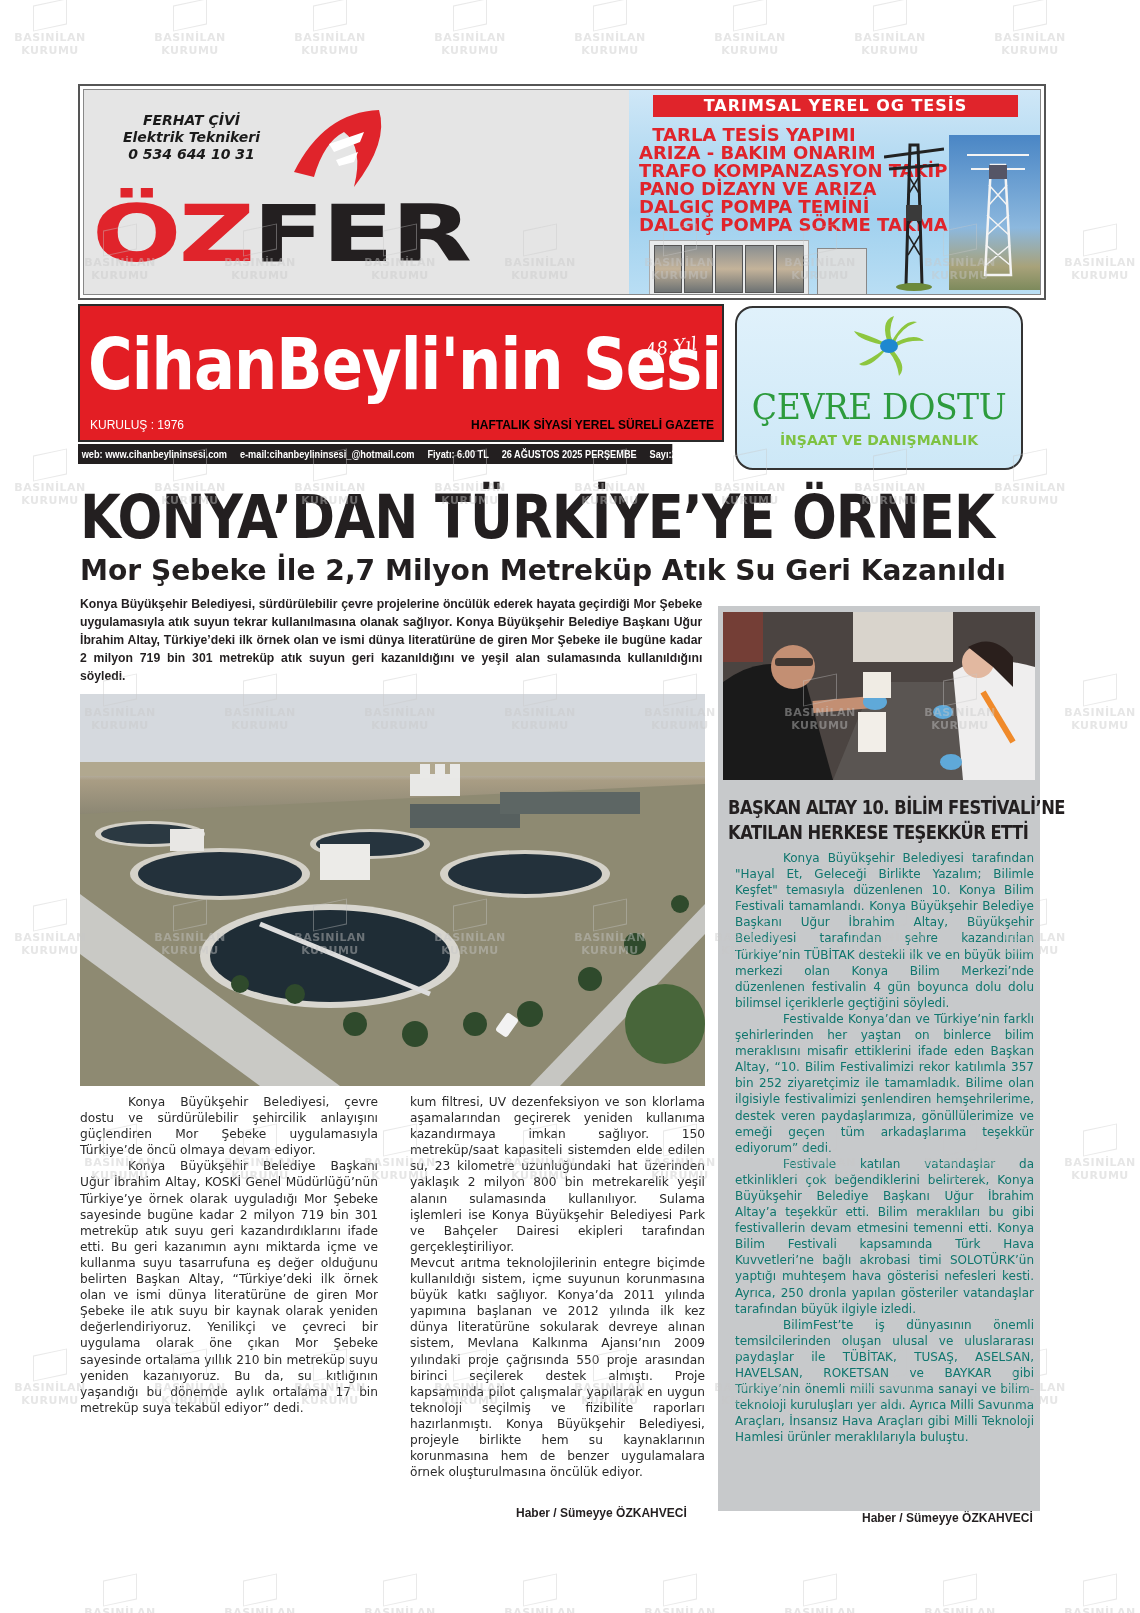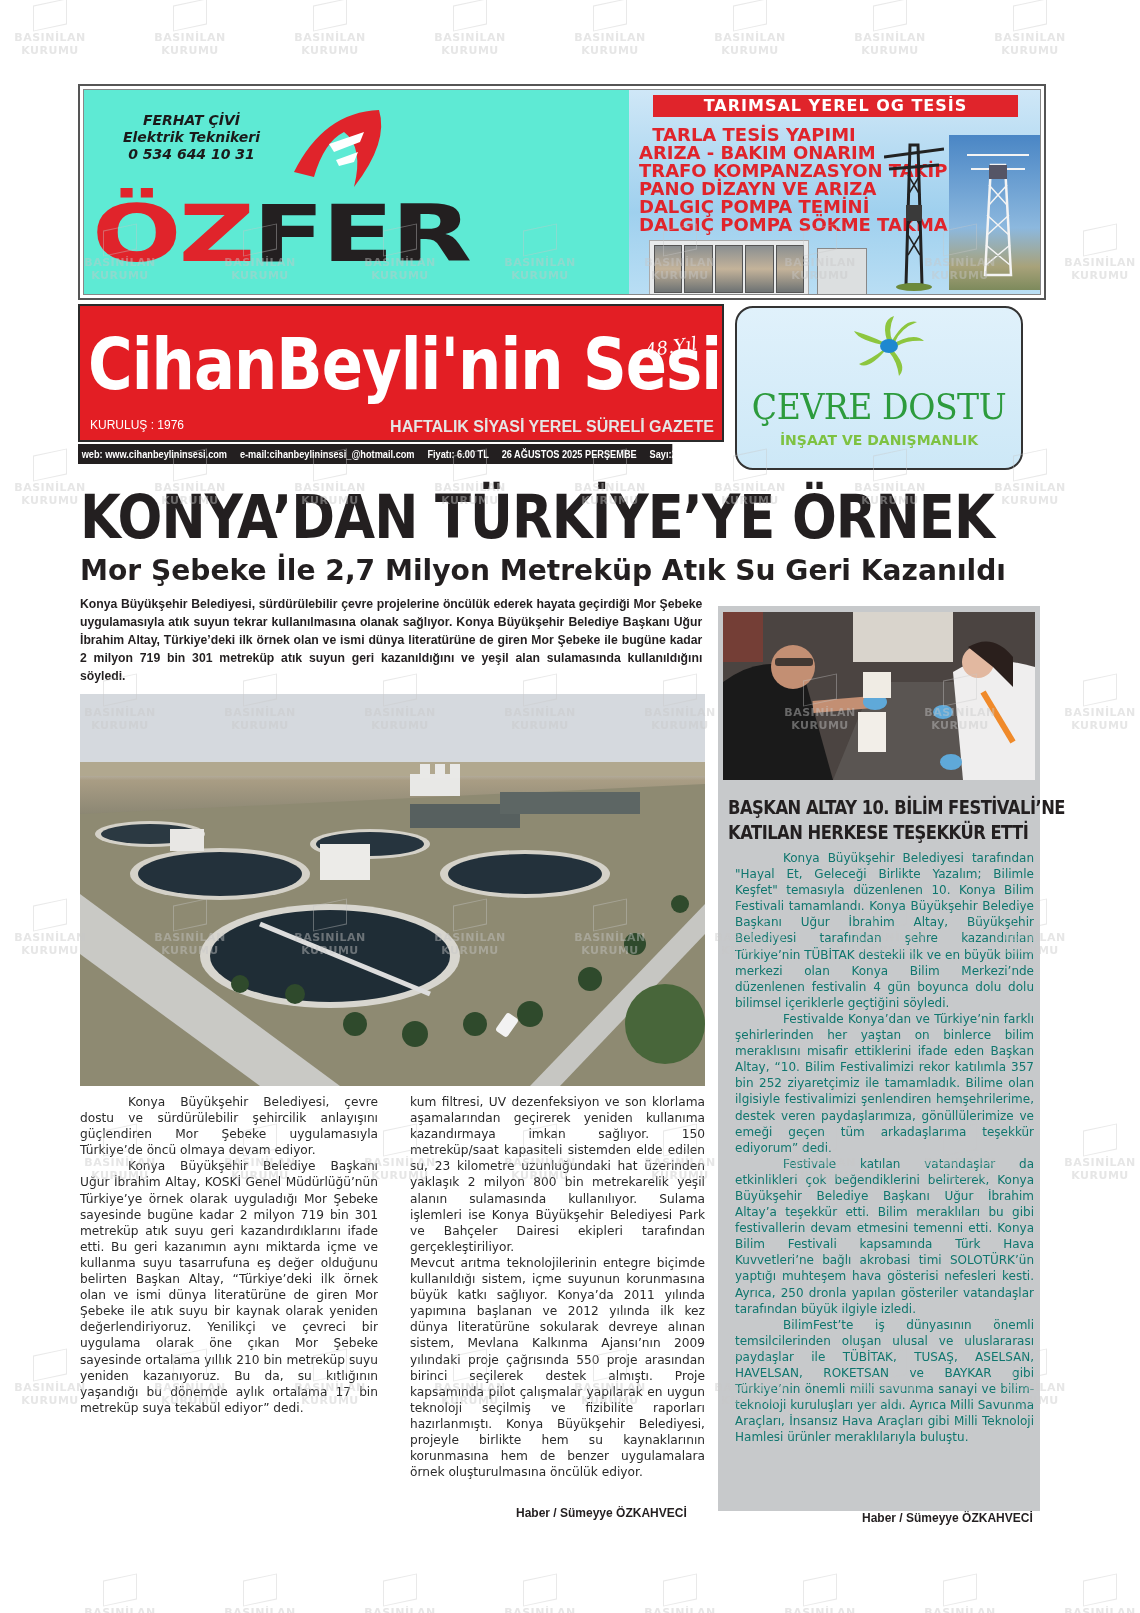--- a/index.html
+++ b/index.html
@@ -11,21 +11,21 @@
   .wm { position: absolute; width: 80px; text-align: center; font-family: "DejaVu Sans", sans-serif;
         font-weight: bold; font-size: 11px; line-height: 13px; color: rgba(200,200,200,0.45);
         letter-spacing: 0.5px; }
   .wm .box { width: 34px; height: 26px; margin: 0 auto 3px; border: 1.5px solid rgba(200,200,200,0.4);
              transform: skewY(-12deg); }
 
   
   .top-ad { position: absolute; left: 78px; top: 84px; width: 968px; height: 216px;
             border: 2px solid #555; padding: 3px; }
   .top-ad-inner { position: relative; width: 100%; height: 100%; border: 1px solid #888; display: flex; }
-  .ozfer { position: relative; width: 545px; height: 100%; background: #5eead4; }
+  .ozfer { position: relative; width: 545px; height: 100%; background: #e5e5e5; }
   .ozfer .contact { position: absolute; left: 20px; top: 22px; width: 175px; text-align: center;
                     font-family: "DejaVu Sans", sans-serif; font-style: italic; font-weight: bold;
                     font-size: 14px; line-height: 17px; color: #1a1a1a; }
   .ozfer .logo-mark { position: absolute; left: 200px; top: 12px; width: 110px; height: 90px; }
   .ozfer .brand { position: absolute; left: 8px; top: 108px; font-family: "DejaVu Sans", sans-serif;
                   font-weight: 900; font-size: 78px; letter-spacing: -2px; line-height: 72px;
                   transform: scaleX(1.35); transform-origin: left top; }
   .ozfer .brand .red { color: #e0242b; }
   .ozfer .brand .blk { color: #231f20; }
   .ozfer .tagline { position: absolute; left: 18px; top: 176px; font-family: "DejaVu Serif", serif;
@@ -49,21 +49,21 @@
 
   
   .masthead { position: absolute; left: 78px; top: 304px; width: 646px; height: 138px; background: #e31e24;
               border: 2px solid #2b2b2b; }
   .masthead .name { position: absolute; left: 8px; top: 14px; font-family: "DejaVu Sans", sans-serif;
                     font-weight: bold; font-size: 64px; color: #fff; letter-spacing: -1px; line-height: 80px;
                     transform: scaleX(0.95) scaleY(1.12); transform-origin: left top; white-space: nowrap; }
   .masthead .yil { position: absolute; left: 565px; top: 30px; font-family: "DejaVu Serif", serif;
                    font-style: italic; font-size: 18px; color: #fff; transform: rotate(-8deg); }
   .masthead .kurulus { position: absolute; left: 10px; top: 112px; font-size: 12px; color: #fff; }
-  .masthead .type { position: absolute; right: 8px; top: 112px; font-weight: bold; font-size: 16px; color: #e5e5e5; }
+  .masthead .type { position: absolute; right: 8px; top: 112px; font-weight: bold; font-size: 12px; color: #000000; }
   .infobar { position: absolute; left: 78px; top: 444px; width: 646px; height: 20px; background: #231f20;
              color: #fff; font-size: 10px; font-weight: bold; display: flex; align-items: center; gap: 14px;
              padding: 0 4px; white-space: nowrap; transform: scaleX(0.92); transform-origin: left center; }
 
   
   .cevre { position: absolute; left: 735px; top: 306px; width: 288px; height: 164px; border: 2px solid #333;
            border-radius: 18px; background: linear-gradient(#e0f1fb, #cde8f7); overflow: hidden; }
   .cevre .sun { position: absolute; left: 112px; top: 8px; width: 80px; height: 60px; }
   .cevre .title { position: absolute; left: 0; right: 0; top: 78px; text-align: center;
                   font-family: "DejaVu Serif", serif; font-size: 36px; color: #2d9b3d; letter-spacing: -0.5px;

